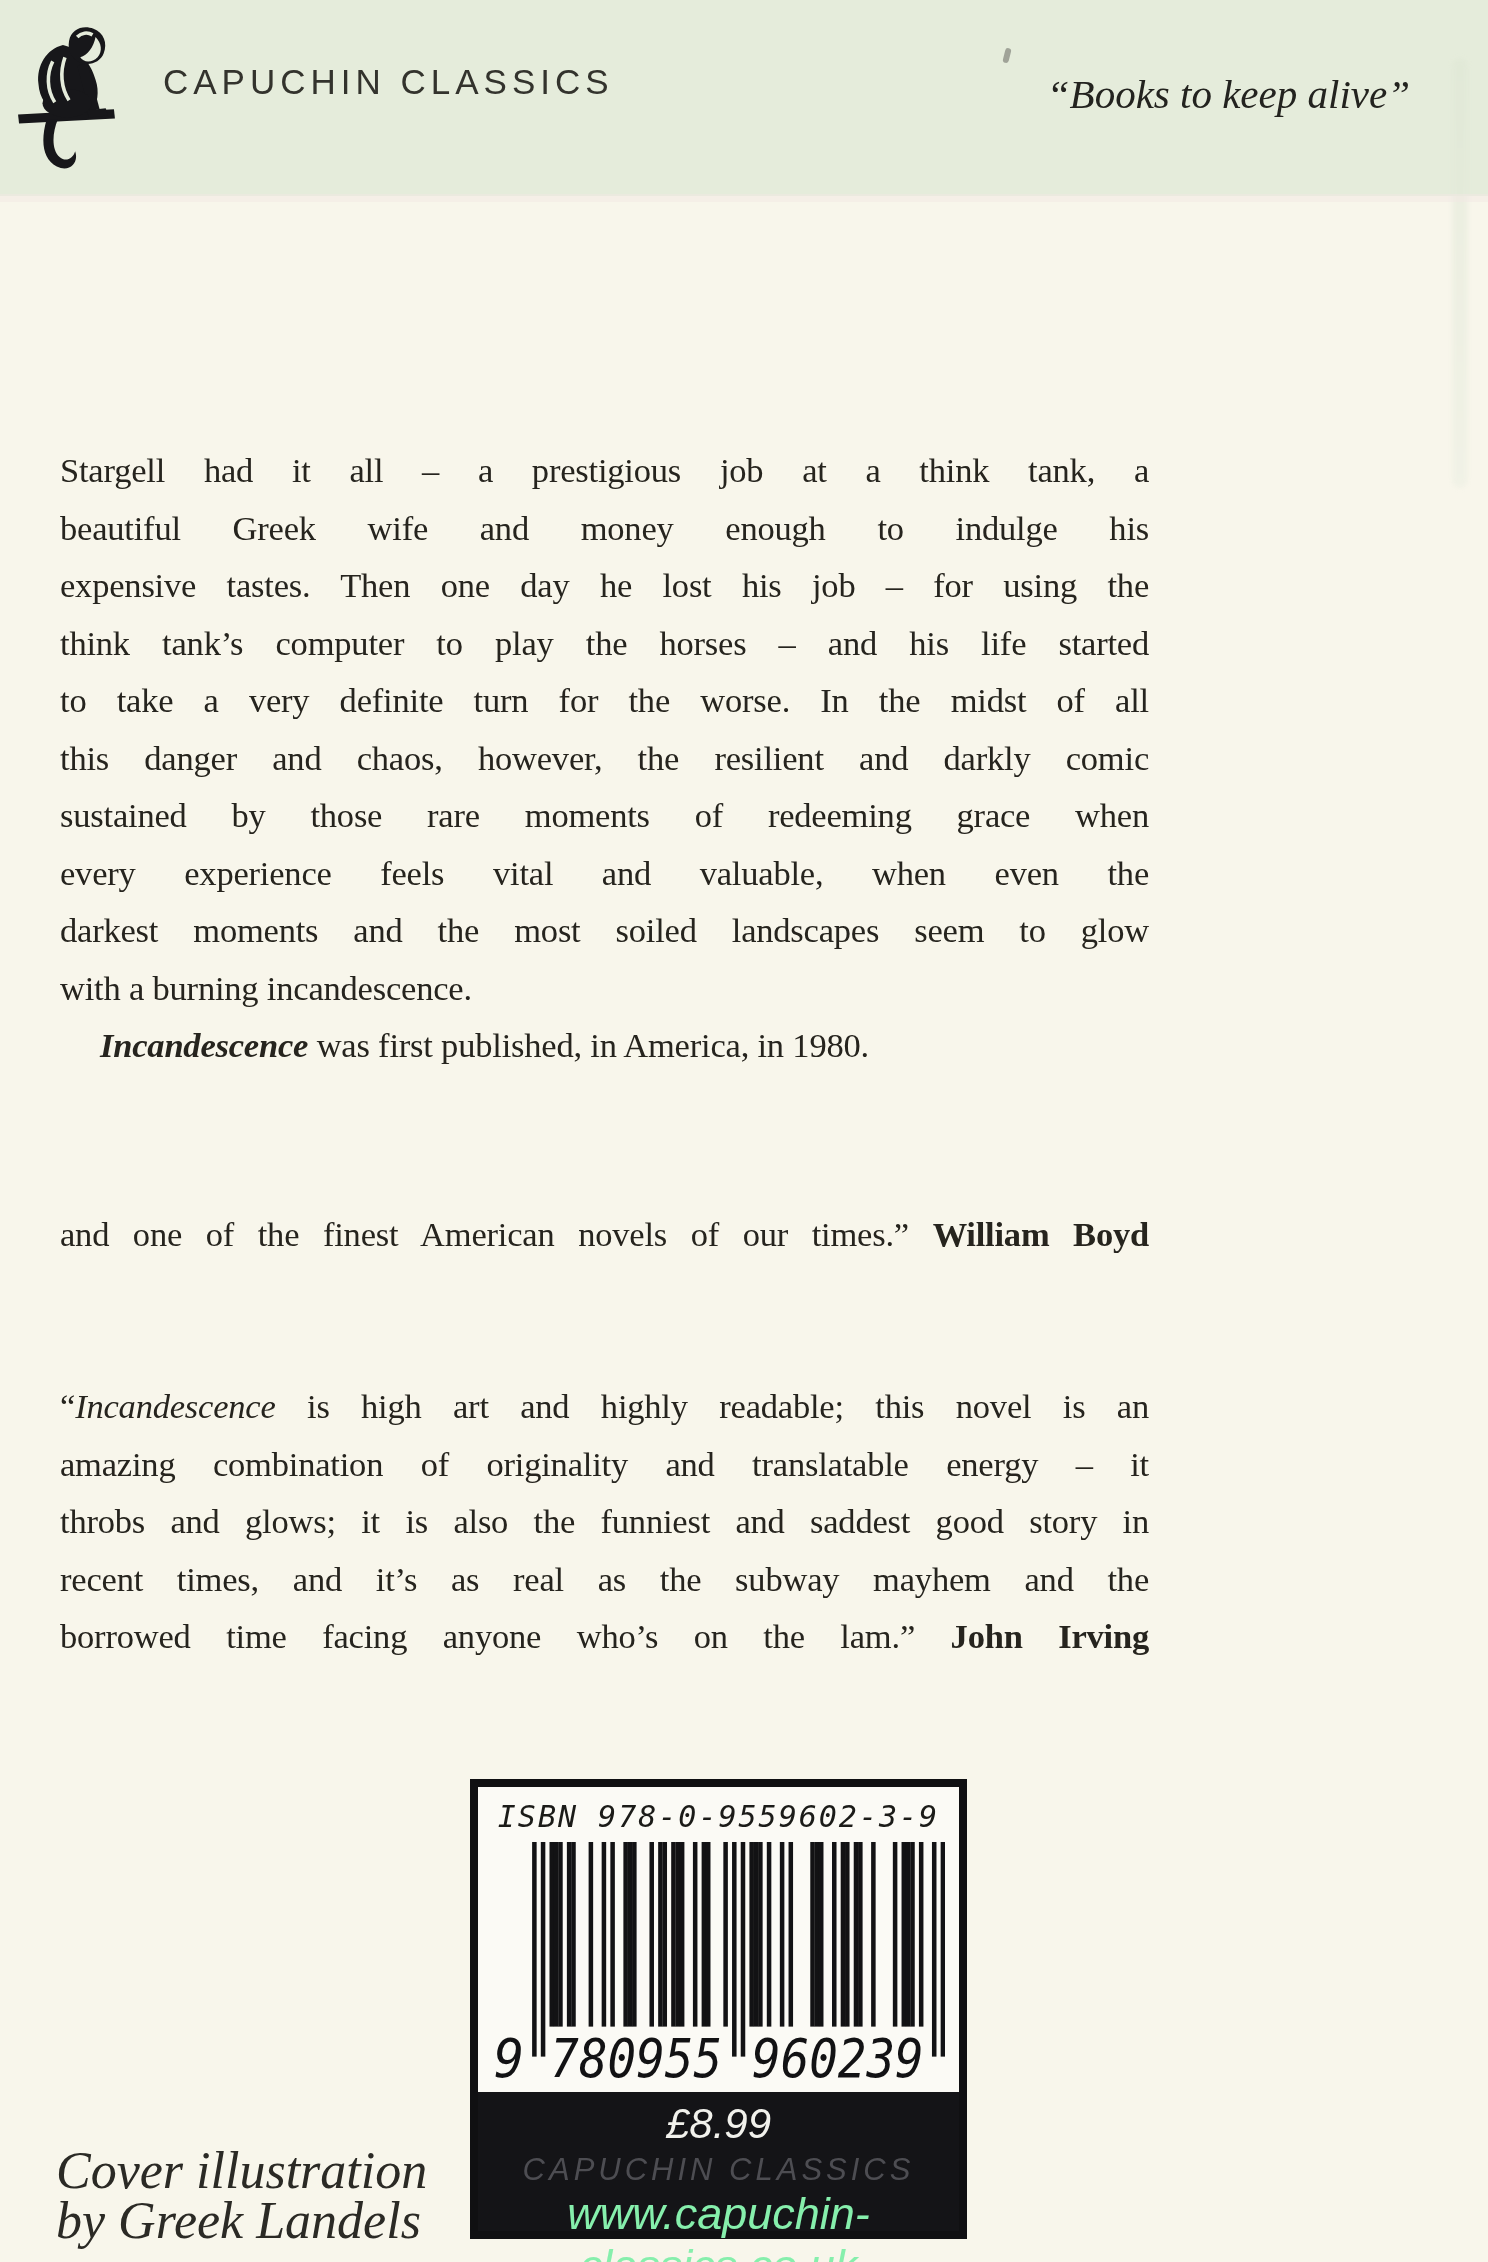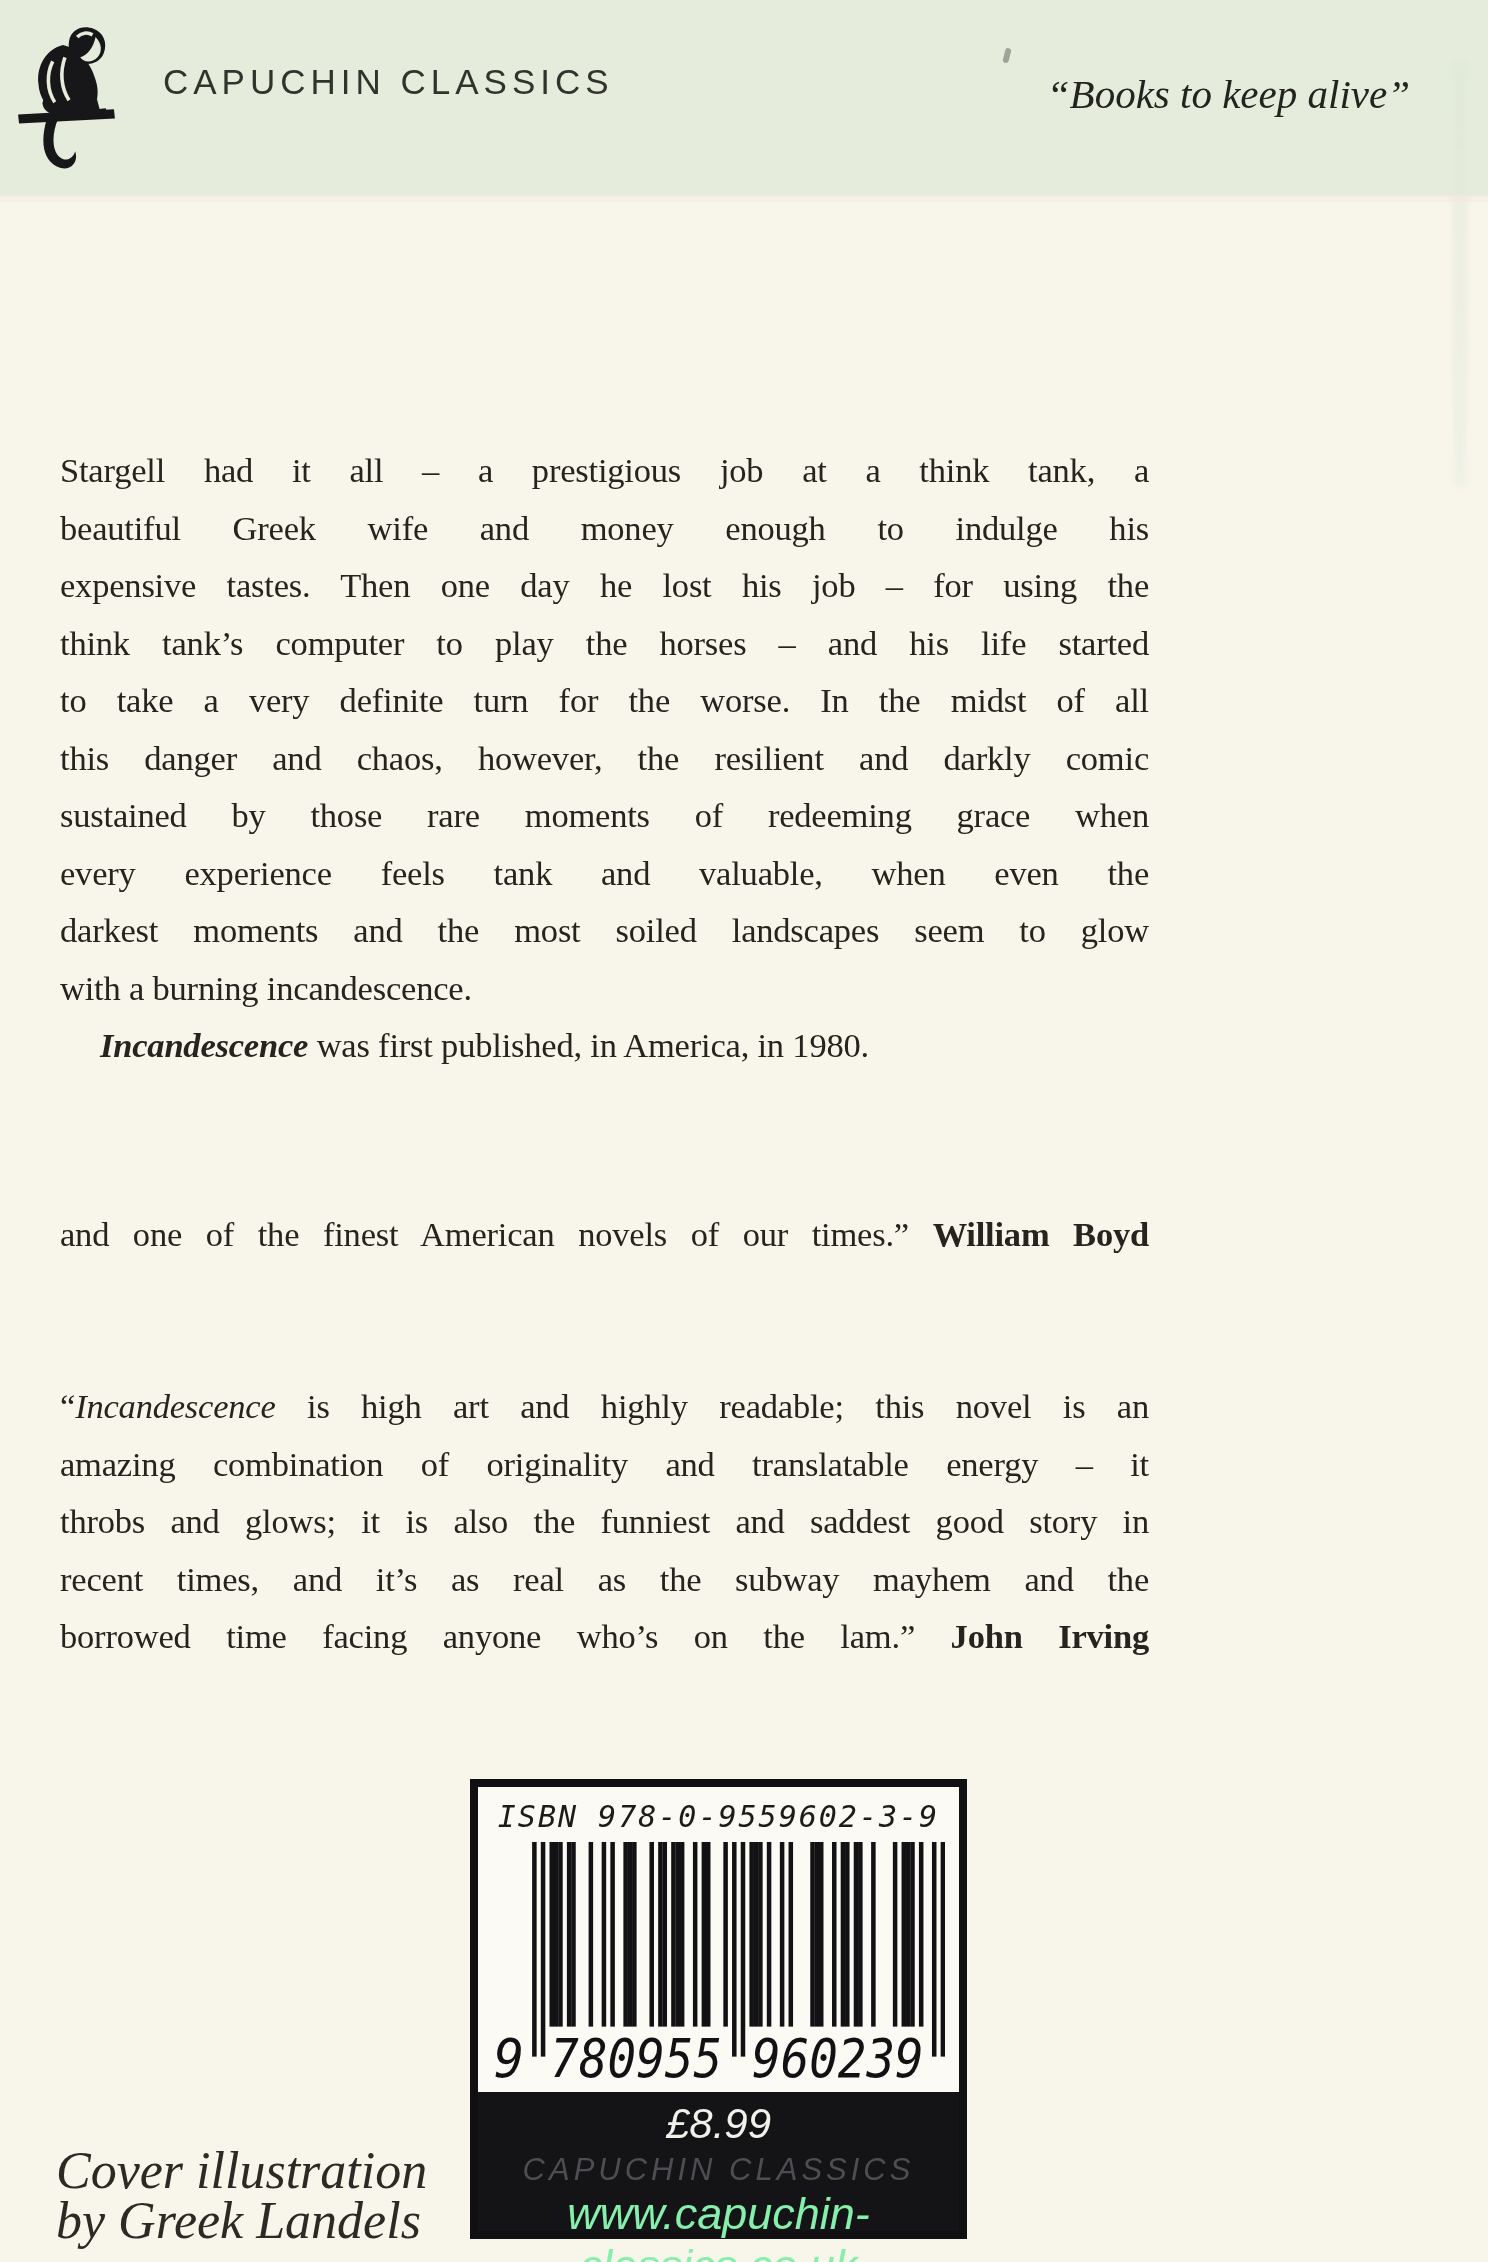--- a/index.html
+++ b/index.html
@@ -114,21 +114,21 @@
   <div class="artifact" id="artifact-speck"></div>
 
   <div id="blurb" class="textblock">
       <div class="tline stretch"><span class="sg-n">Stargell had it all – a prestigious job at a think tank, a</span></div>
       <div class="tline stretch"><span class="sg-n">beautiful Greek wife and money enough to indulge his</span></div>
       <div class="tline stretch"><span class="sg-n">expensive tastes. Then one day he lost his job – for using the</span></div>
       <div class="tline stretch"><span class="sg-n">think tank’s computer to play the horses – and his life started</span></div>
       <div class="tline stretch"><span class="sg-n">to take a very definite turn for the worse. In the midst of all</span></div>
       <div class="tline stretch"><span class="sg-n">this danger and chaos, however, the resilient and darkly comic</span></div>
       <div class="tline stretch"><span class="sg-n">sustained by those rare moments of redeeming grace when</span></div>
-      <div class="tline stretch"><span class="sg-n">every experience feels tank and valuable, when even the</span></div>
+      <div class="tline stretch"><span class="sg-n">every experience feels vital and valuable, when even the</span></div>
       <div class="tline stretch"><span class="sg-n">darkest moments and the most soiled landscapes seem to glow</span></div>
       <div class="tline"><span class="sg-n">with a burning incandescence.</span></div>
       <div class="tline indent"><span class="sg-bi">Incandescence</span><span class="sg-n"> was first published, in America, in 1980.</span></div>
     </div>
 
   <div id="quote1" class="textblock">
       <div class="tline stretch"><span class="sg-n">and one of the finest American novels of our times.” </span><span class="sg-b">William Boyd</span></div>
     </div>
   <div id="quote2" class="textblock">
       <div class="tline stretch"><span class="sg-n">“</span><span class="sg-i">Incandescence</span><span class="sg-n"> is high art and highly readable; this novel is an</span></div>

